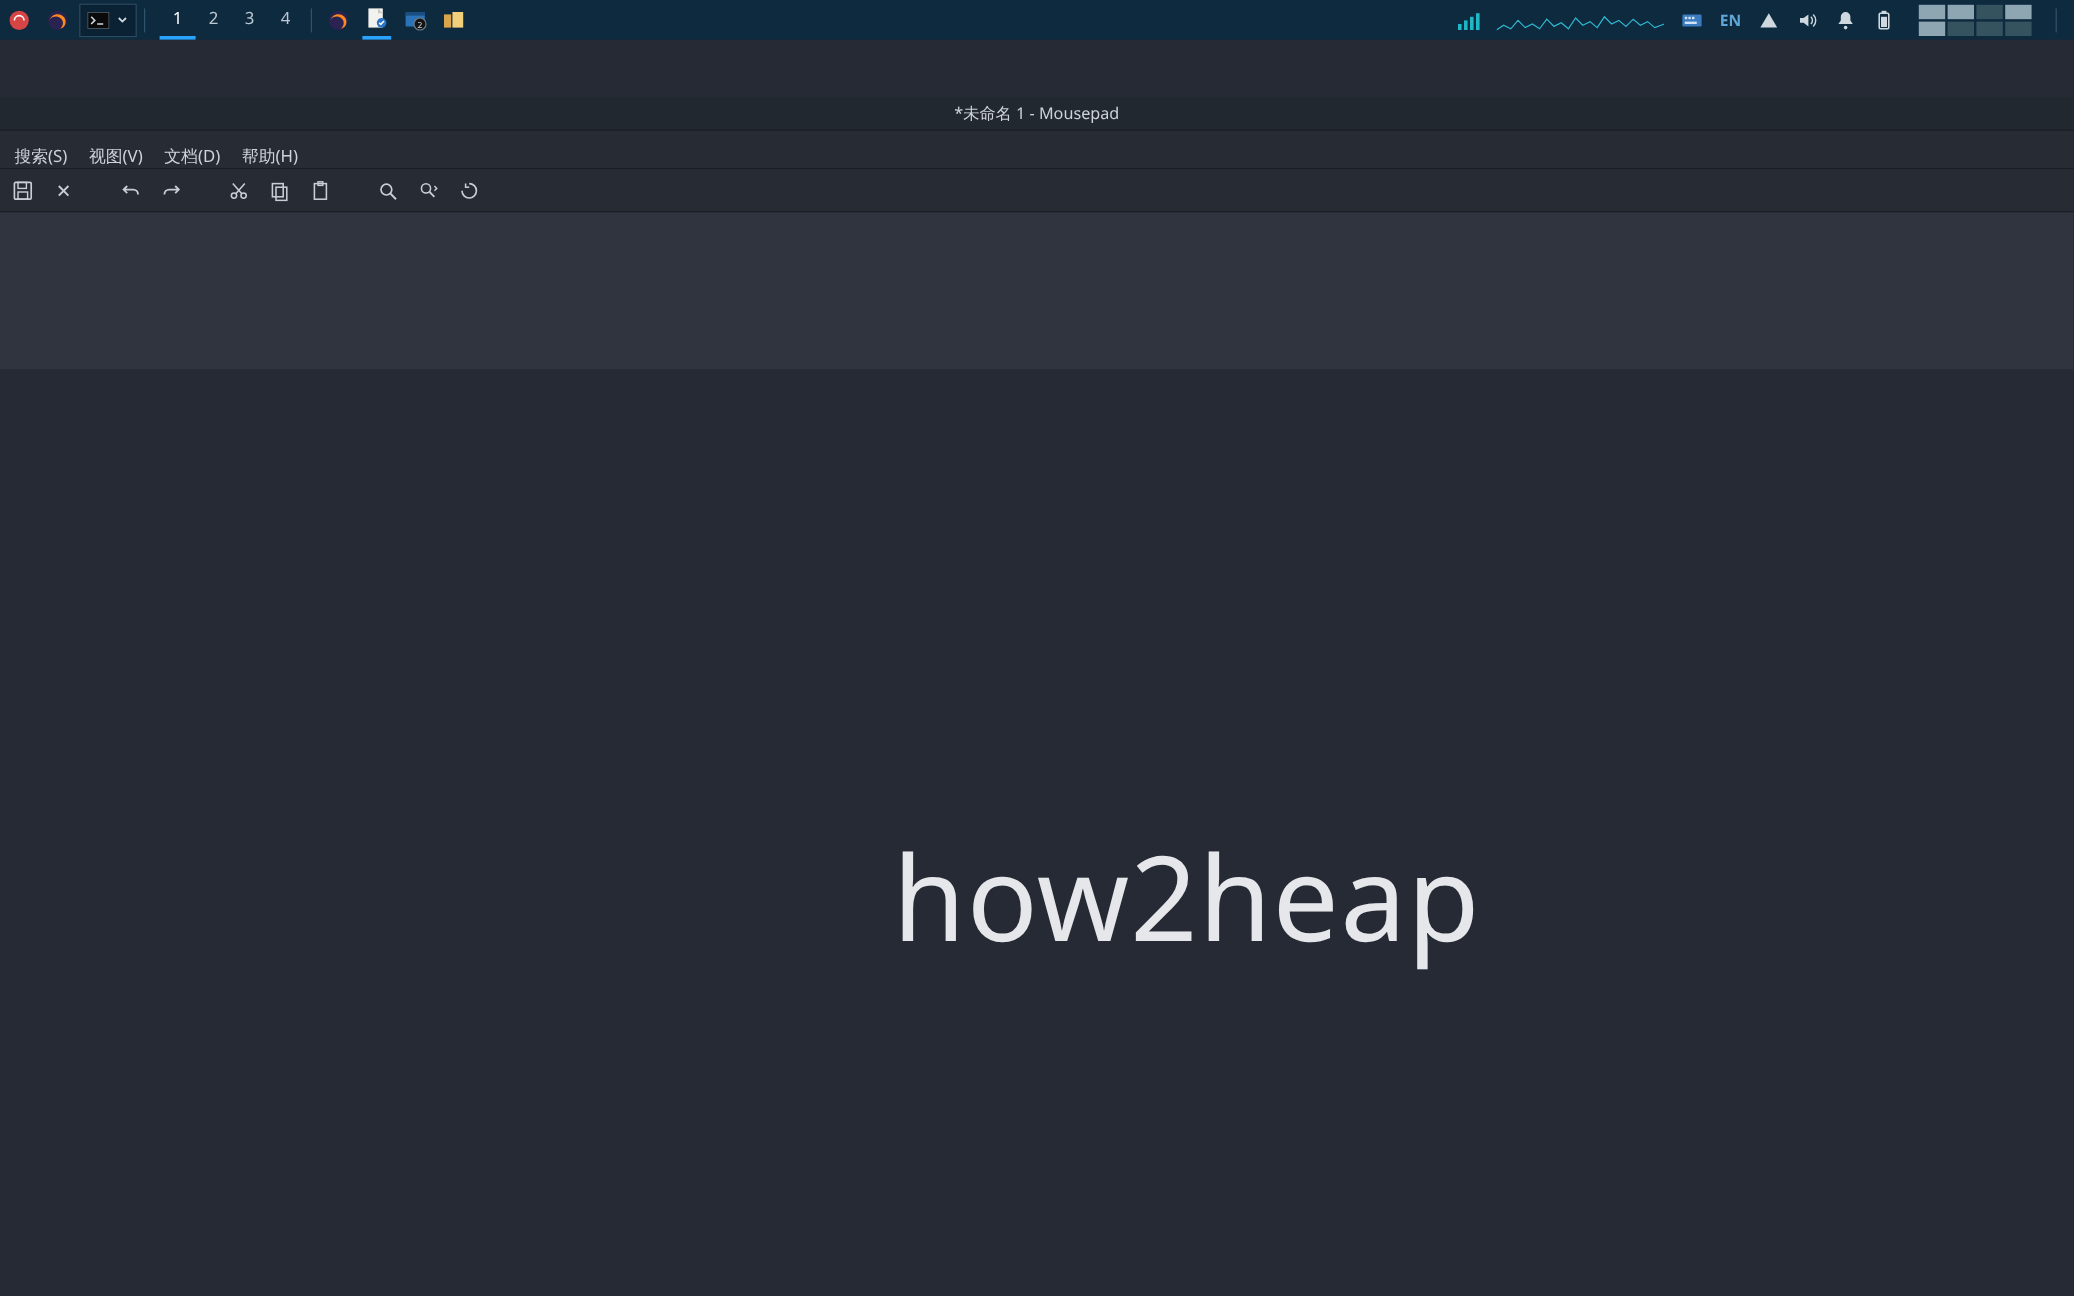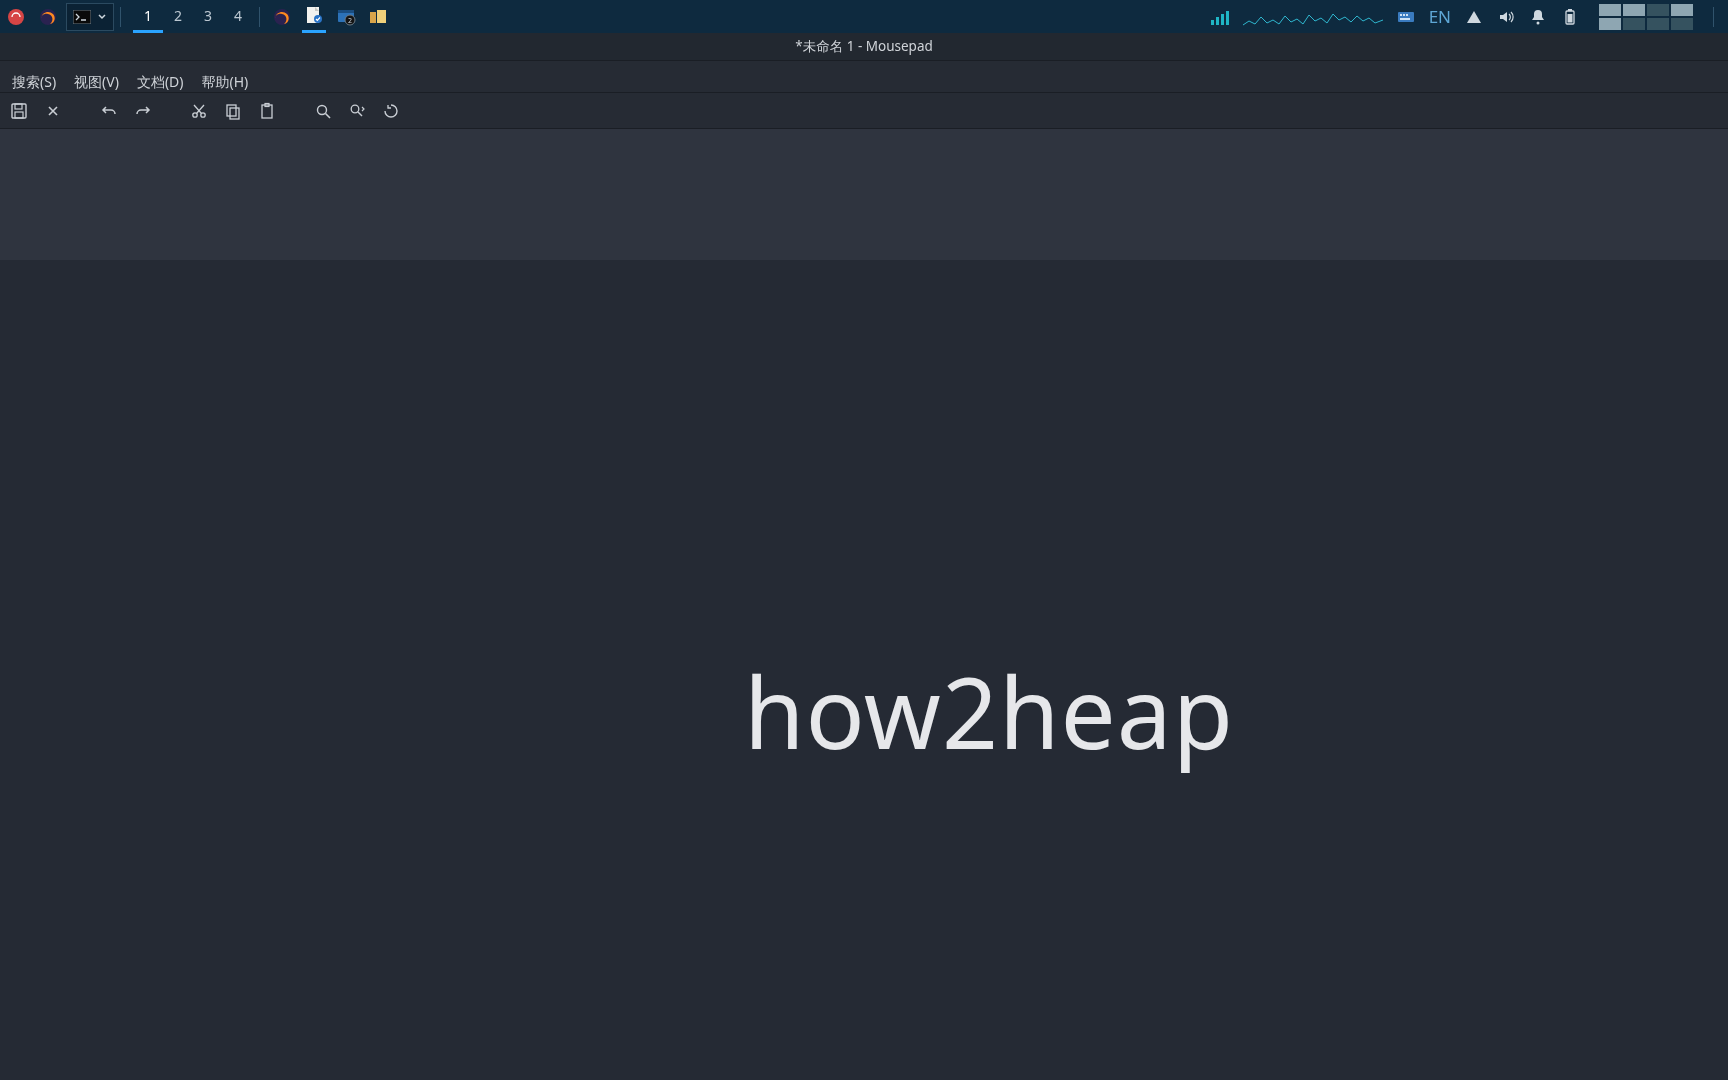--- a/index.html
+++ b/index.html
@@ -19,39 +19,39 @@
     width:30px; height:100%; display:flex; align-items:center; justify-content:center;
     color:#bcc8d2; border-bottom:3px solid transparent;
   }
   .taskbar .ws.active { border-bottom:3px solid #2aa3ff; color:#fff; }
   .taskbar .sep { width:1px; height:20px; background:#30536c; margin:0 6px; }
   .taskbar .term-combo {
     display:flex; align-items:center; gap:6px; padding:0 6px; height:28px;
     border:1px solid #2b4a60; background:#0b2234; margin-left:2px;
   }
   .taskbar .right { margin-left:auto; display:flex; align-items:center; gap:14px; padding-right:8px; height:100%; }
-  .lang { color:#5ea7d6; font-weight:400; font-size:17px; }
+  .lang { color:#5ea7d6; font-weight:700; font-size:13px; }
   .tray-ico { width:18px; height:18px; display:flex; align-items:center; justify-content:center; }
   .cpu-graph { width:140px; height:20px; position:relative; overflow:hidden; }
   .cpu-graph svg { width:100%; height:100%; }
   .workspace-grid {
     display:grid; grid-template-columns: repeat(4, 22px); grid-template-rows: repeat(2, 12px);
     gap:2px; margin-left:6px;
   }
   .workspace-grid .cell { background:#35525f; }
   .workspace-grid .cell.on { background:#8ea6b2; }
   .signal-bars { display:flex; align-items:flex-end; gap:2px; height:16px; }
   .signal-bars span { width:3px; background:#1fb6c6; }
   .signal-bars span:nth-child(1){height:5px;}
   .signal-bars span:nth-child(2){height:8px;}
   .signal-bars span:nth-child(3){height:11px;}
   .signal-bars span:nth-child(4){height:14px;}
 
   
-  .window { width:100%; }
+  .window { width:100%;margin-top:48px; }
   .titlebar {
     height:28px; background:#222830;
     display:flex; align-items:center; justify-content:center;
     font-size:13.5px; color:#cfd3d8;
     border-bottom:1px solid #1a1e25;
   }
   .menubar {
     height:32px; background:#262b34;
     display:flex; align-items:flex-end; gap:18px;
     padding:0 12px; font-size:14px; color:#cfd3d8;
@@ -76,21 +76,21 @@
   }
   .content-area {
     width:100%; height: calc(1080px - 33px - 28px - 32px - 36px - 130px);
     background:#252a34;
     position:relative;
   }
   .big-text {
     position:absolute; left:50%; top:50%; transform:translate(-50%, -50%);
     font-size:98px; color:#e6e7ea; letter-spacing:1px;
     font-weight:400;
-    margin-top:40px;
+    margin-top:27px;
     margin-left:125px;
   }
   svg { display:block; }
 </style>
 </head>
 <body>
 
 <div class="taskbar">
   <div class="tb-left">
     <div class="app-ico">

